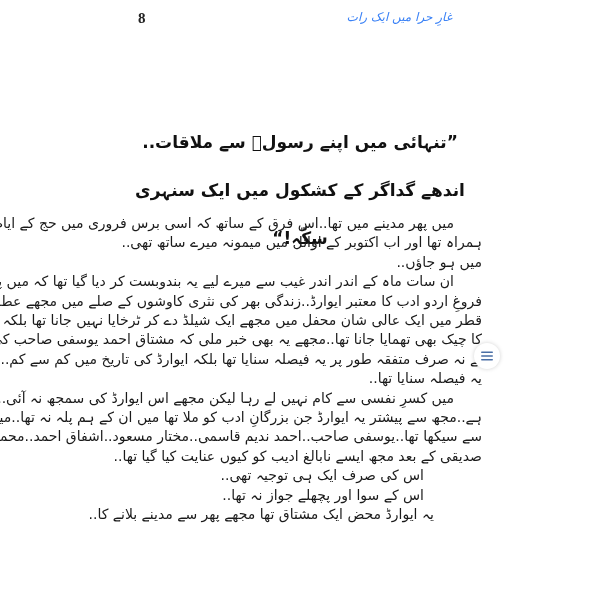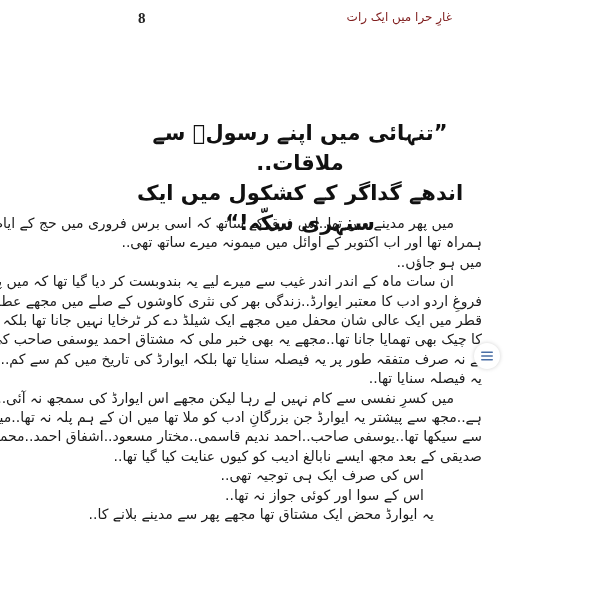--- a/index.html
+++ b/index.html
@@ -37,37 +37,38 @@
       font-size: 15px;
       color: #222;
     }
     .book-title {
       position: absolute;
       right: 8px;
       top: 2px;
       direction: rtl;
       font-family: "DejaVu Sans", sans-serif;
       font-size: 12px;
-      color: #7f1d1d;
+      color: #3b82f6;
+      font-style: italic;
     }
     .heading {
       position: absolute;
       top: 118px;
       left: 120px;
       width: 360px;
       direction: rtl;
       text-align: center;
       font-family: "DejaVu Sans", sans-serif;
       font-weight: bold;
       color: #111;
     }
     .heading-line {
       display: block;
-      font-size: 21px;
-      line-height: 30px;
+      font-size: 17px;
+      line-height: 48px;
     }
     .body-text {
       position: absolute;
       top: 214px;
       left: 112px;
       width: 370px;
       direction: rtl;
       text-align: right;
       font-family: "DejaVu Sans", sans-serif;
       font-size: 14px;
@@ -157,21 +158,21 @@
 
     <p class="para">
       <span class="line indent">میں کسرِ نفسی سے کام نہیں لے رہا لیکن مجھے اس ایوارڈ کی سمجھ نہ آئی..کہ یہ عنایت مجھے مل گیا</span>
       <span class="line">ہے..مجھ سے پیشتر یہ ایوارڈ جن بزرگانِ ادب کو ملا تھا میں ان کے ہم پلہ نہ تھا..میں نے جو سیکھا تھا ان</span>
       <span class="line">سے سیکھا تھا..یوسفی صاحب..احمد ندیم قاسمی..مختار مسعود..اشفاق احمد..محمد خالد اختر اور پچھلے برس شوکت</span>
       <span class="line last">صدیقی کے بعد مجھ ایسے نابالغ ادیب کو کیوں عنایت کیا گیا تھا..</span>
     </p>
 
     <div class="centered-block">
       <span class="line i1">اس کی صرف ایک ہی توجیہ تھی..</span>
-      <span class="line i2">اس کے سوا اور کوئی جواز نہ تھا..</span>
+      <span class="line i2">اس کے سوا اور پچھلے جواز نہ تھا..</span>
       <span class="line i3">یہ ایوارڈ محض ایک مشتاق تھا مجھے پھر سے مدینے بلانے کا..</span>
     </div>
   </div>
 
   <div class="float-menu-btn">
     <svg viewBox="0 0 12 10">
       <rect x="0" y="0.5" width="12" height="1.6" rx="0.8" fill="#4a6fa5"></rect>
       <rect x="0" y="4.2" width="12" height="1.6" rx="0.8" fill="#4a6fa5"></rect>
       <rect x="0" y="7.9" width="12" height="1.6" rx="0.8" fill="#4a6fa5"></rect>
     </svg>

